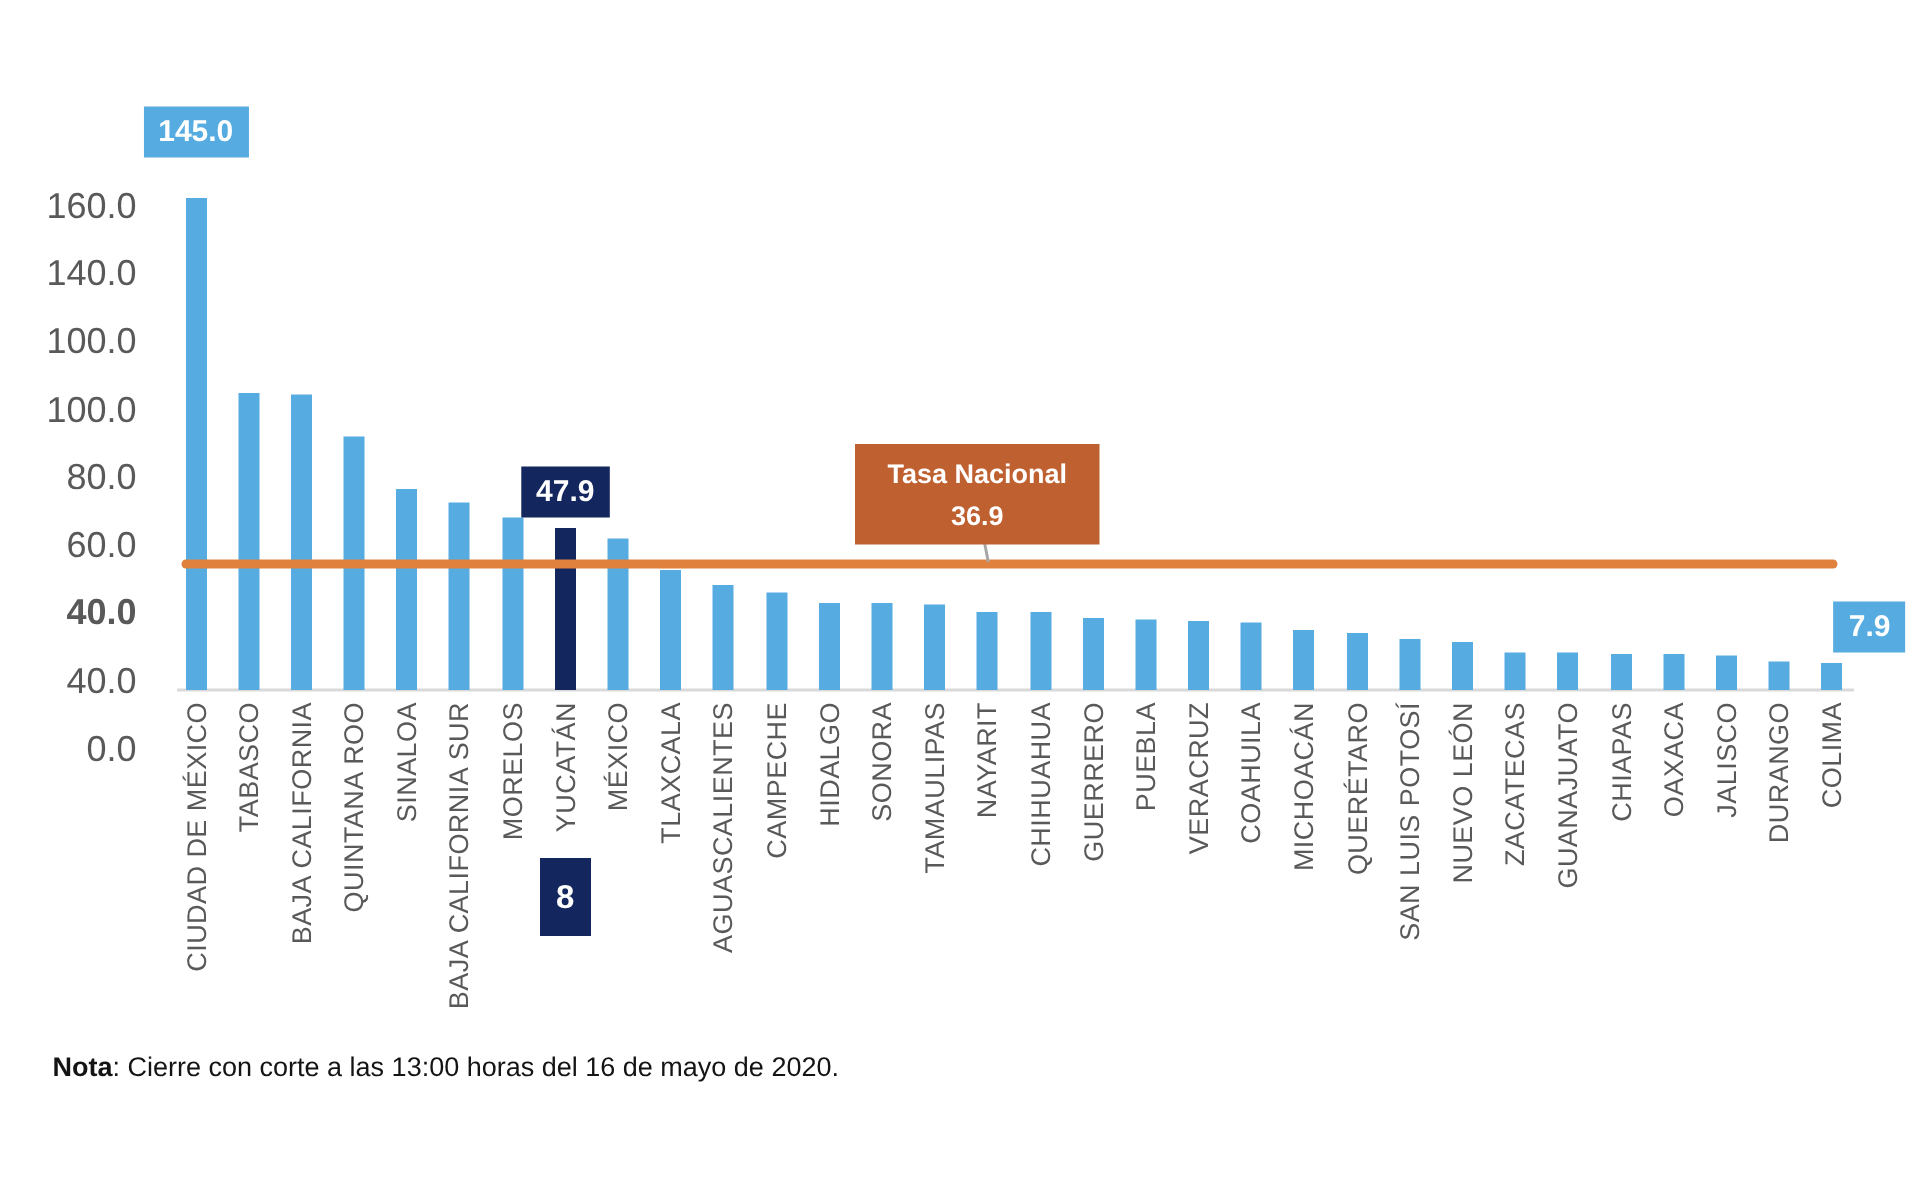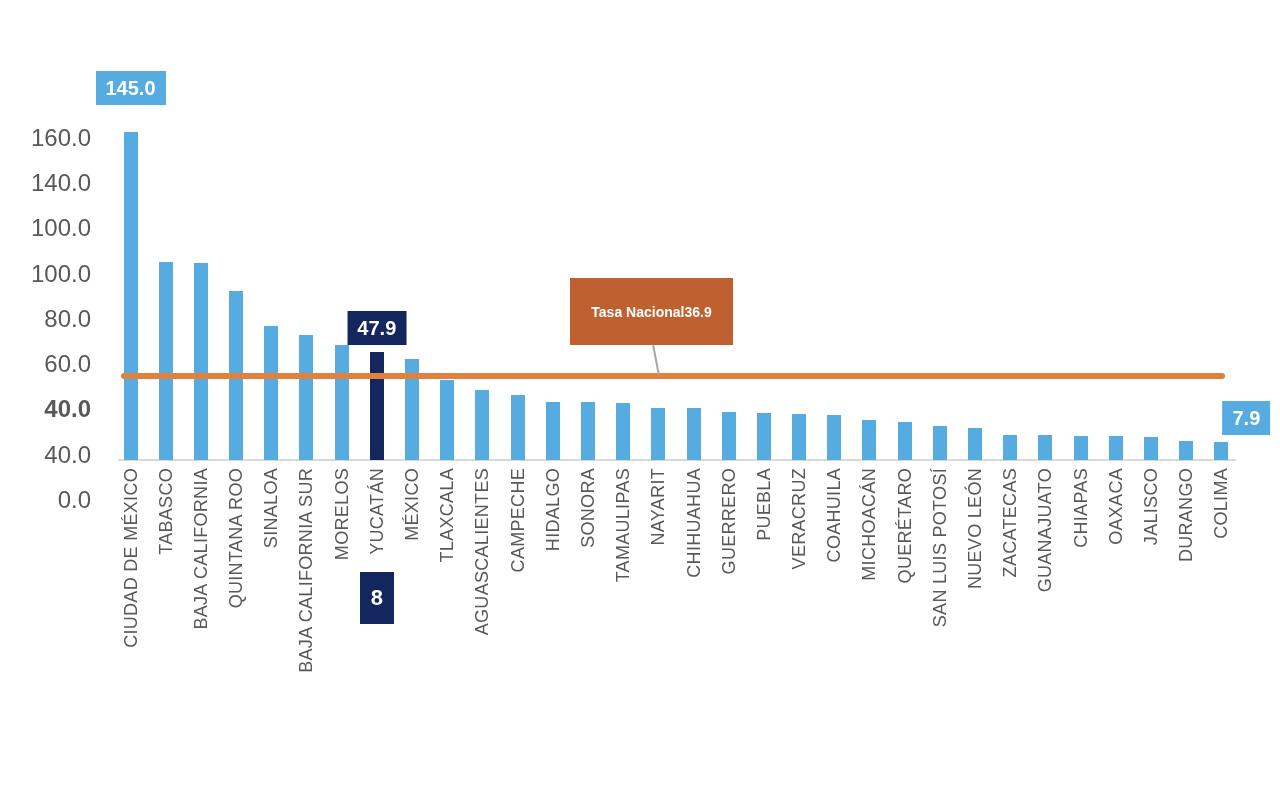--- a/index.html
+++ b/index.html
@@ -18,23 +18,23 @@
   .dlabel{position:absolute;transform:translateX(-50%);color:#ffffff;font-weight:700;
           font-size:20px;line-height:24px;padding:5px 10px;z-index:5;white-space:nowrap;}
   .dlabel.light{background:#56ace1;}
   .dlabel.navy{background:#13275e;}
   .xlabel{position:absolute;top:468px;width:22px;writing-mode:vertical-rl;
           transform:rotate(180deg);font-size:18px;letter-spacing:0.3px;color:#595959;
           white-space:nowrap;line-height:22px;}
   .badge{position:absolute;top:572px;width:34px;height:52px;background:#13275e;color:#ffffff;
          font-size:22px;font-weight:700;display:flex;align-items:center;justify-content:center;
          z-index:4;}
-  .tasa-box{position:absolute;left:570px;top:278px;width:163px;height:67px;background:#bf6030;
-            color:#ffffff;font-weight:700;font-size:14px;line-height:28px;display:flex;
-            flex-direction:row;align-items:center;justify-content:center;z-index:5;}
+  .tasa-box{position:absolute;left:570px;top:296px;width:163px;height:67px;background:#bf6030;
+            color:#ffffff;font-weight:700;font-size:18px;line-height:28px;display:flex;
+            flex-direction:column;align-items:center;justify-content:center;z-index:5;}
   .callout-line{position:absolute;left:655px;top:345px;width:2px;height:30px;background:#a6a6a6;
             transform:rotate(-11deg);z-index:4;}
   .footer{position:absolute;left:35px;top:698px;width:1225px;font-size:18px;line-height:26px;
           color:#141414;}
   .footer p{margin:0;}
   .footer .link{color:#2e74b5;text-decoration:underline;cursor:pointer;}
   .footer b{font-weight:700;}
 </style>
 </head>
 <body>
@@ -123,14 +123,15 @@
       <div class="bar" style="left: 1214.39px; top: 442.106px; height: 17.8935px;"></div>
       <div class="xlabel" style="left: 1210.39px;">COLIMA</div>
       <div class="refline" style="top: 373.421px;"></div>
       <div class="dlabel light" style="left: 130.5px; bottom: 695px;">145.0</div>
       <div class="dlabel navy" style="left: 376.83px; bottom: 455.493px;">47.9</div>
       <div class="dlabel light" style="left: 1221.39px; bottom: 364.894px; margin-left: 25px;">7.9</div>
       <div class="badge" style="left: 359.83px;">8</div>
     </div>
 
   <div class="footer">
+    <p><b>Nota</b><span>: Cierre con corte a las 13:00 horas del 16 de mayo de 2020.</span></p>
   </div>
 </div>
 
 </body></html>

